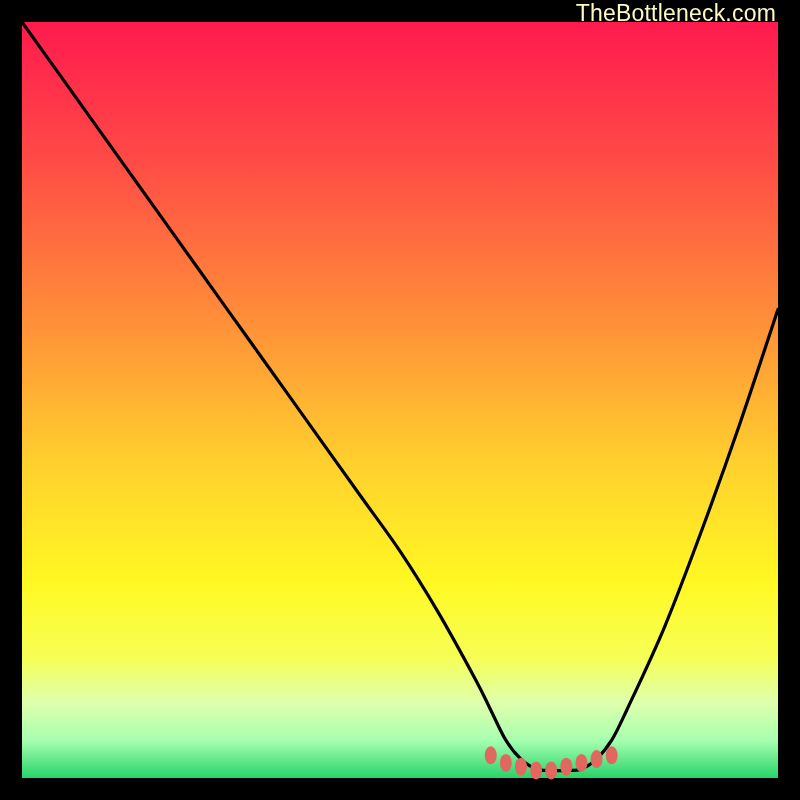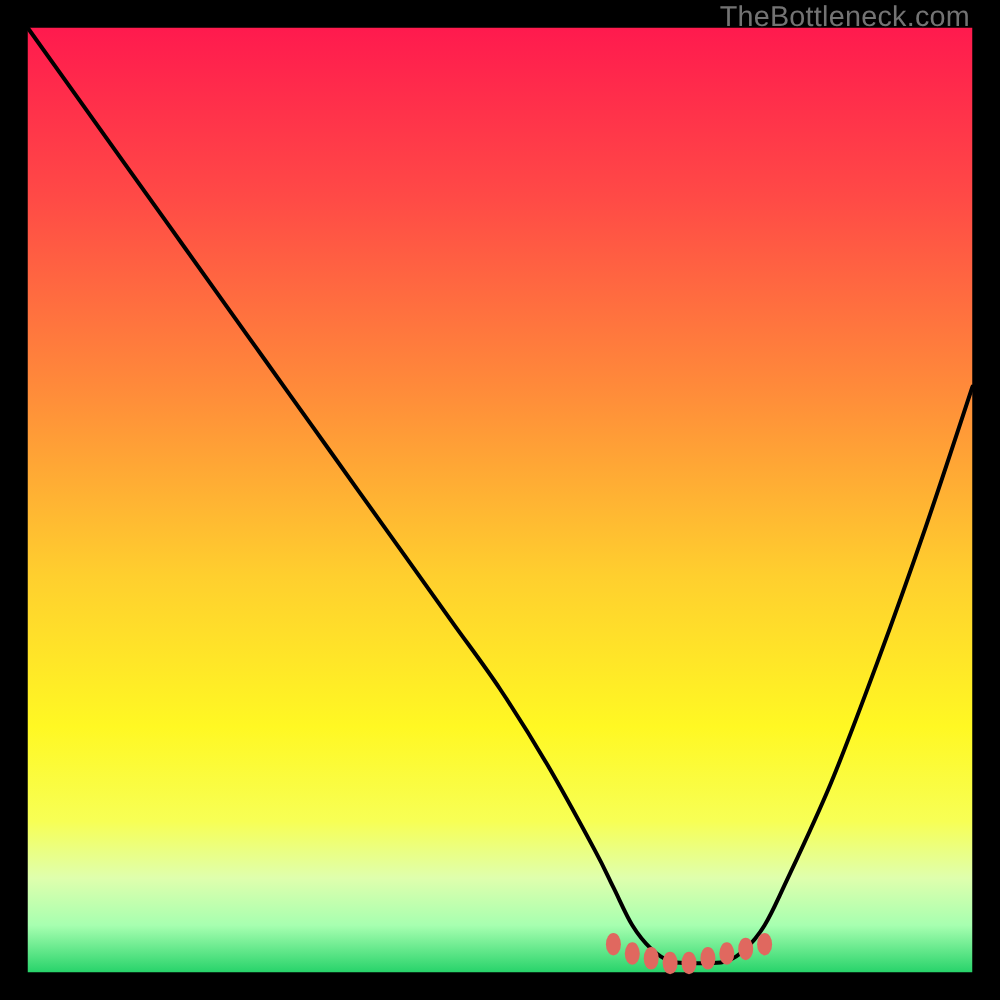--- a/index.html
+++ b/index.html
@@ -24,21 +24,21 @@
     width: 100%;
     height: 100%;
   }
   .watermark {
     position: absolute;
     top: 0px;
     right: 24px;
     font-family: Arial, Helvetica, sans-serif;
     font-size: 23px;
     font-weight: 500;
-    color: #737373;
+    color: #fef9c3;
     letter-spacing: 0.2px;
   }
   svg.curve {
     position: absolute;
     left: 0;
     top: 0;
     width: 100%;
     height: 100%;
     overflow: visible;
   }

